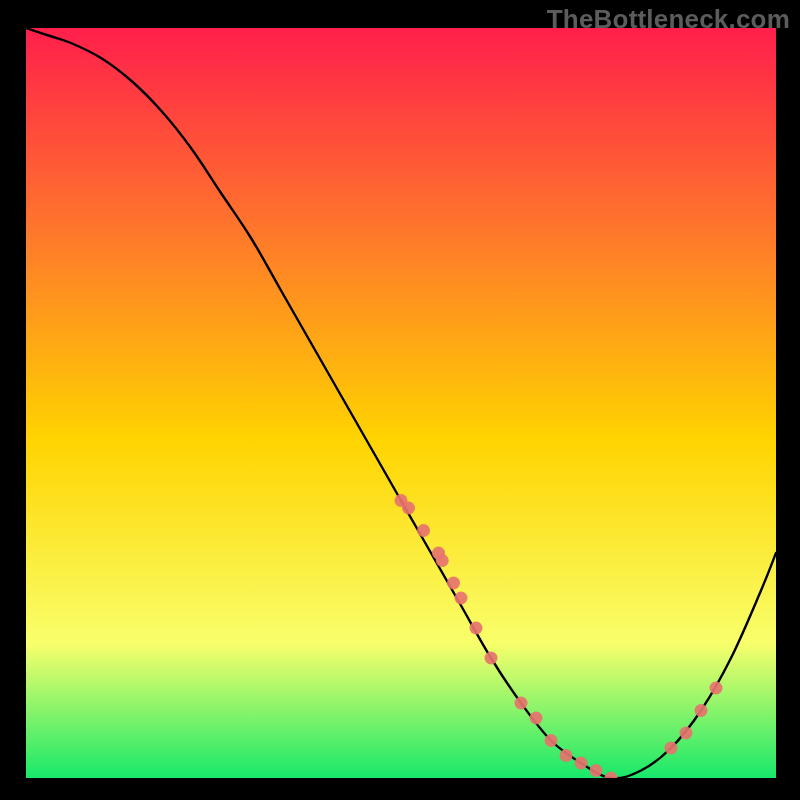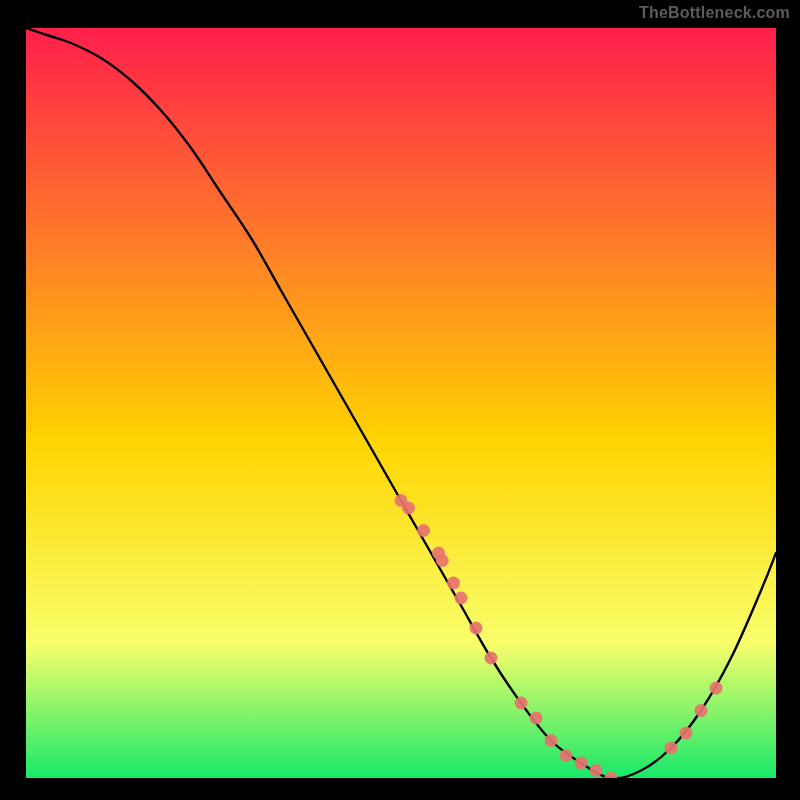--- a/index.html
+++ b/index.html
@@ -15,21 +15,21 @@
     position: relative;
     width: 800px;
     height: 800px;
     background: #000;
   }
   .watermark {
     position: absolute;
     top: 4px;
     right: 10px;
     color: #5c5c5c;
-    font-size: 16px;
+    font-size: 26px;
     font-weight: 600;
     letter-spacing: 0.2px;
     user-select: none;
     text-align: right;
   }
   .plot-wrap {
     position: absolute;
     left: 26px;
     top: 28px;
     width: 750px;

